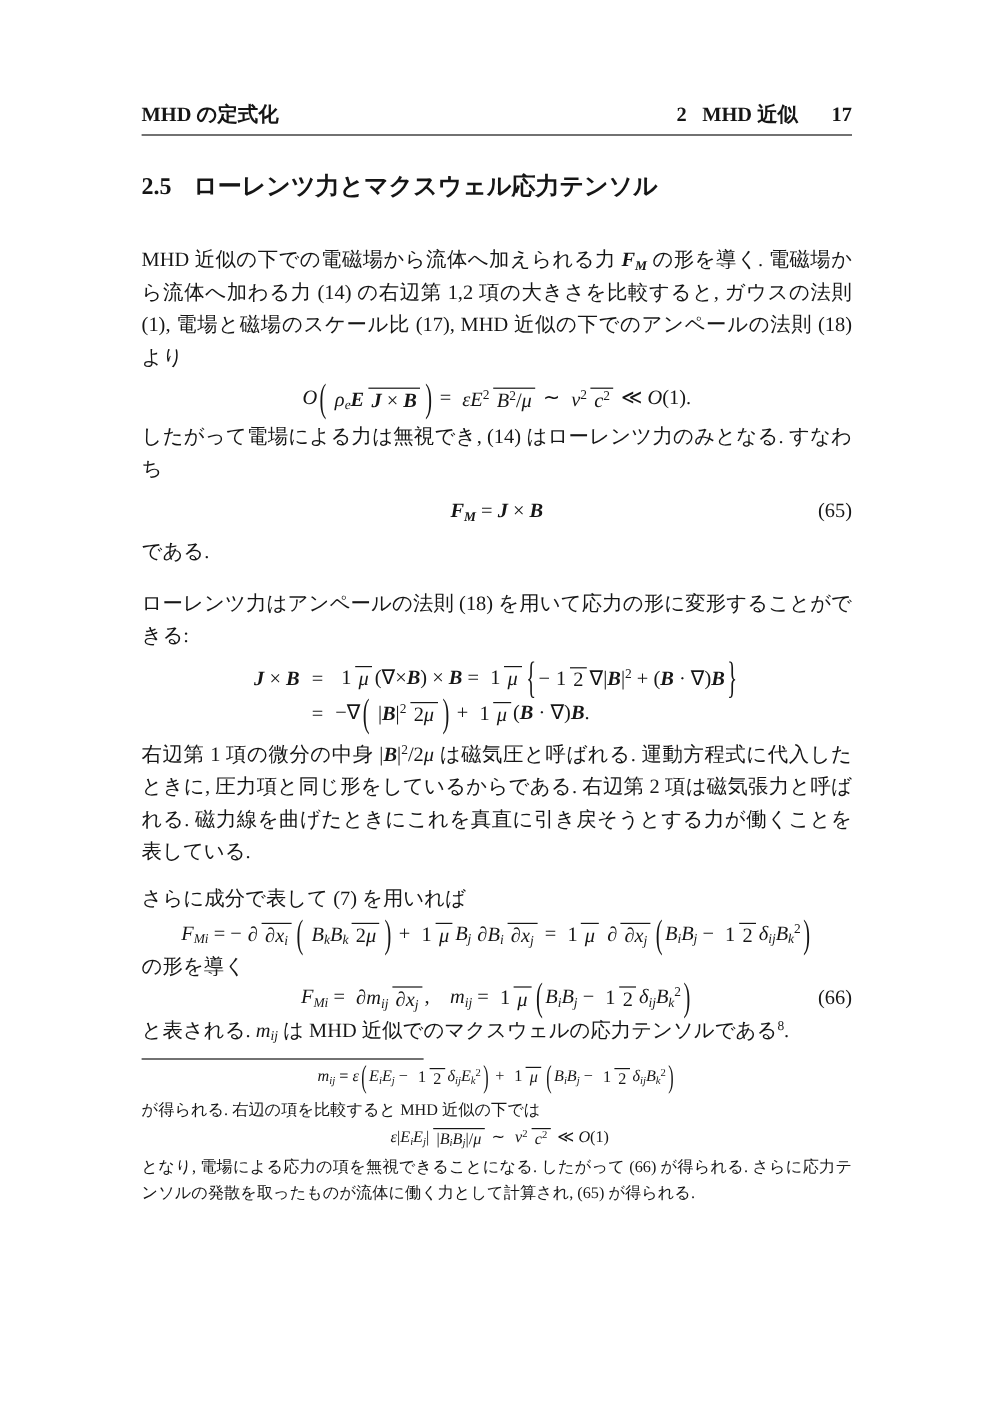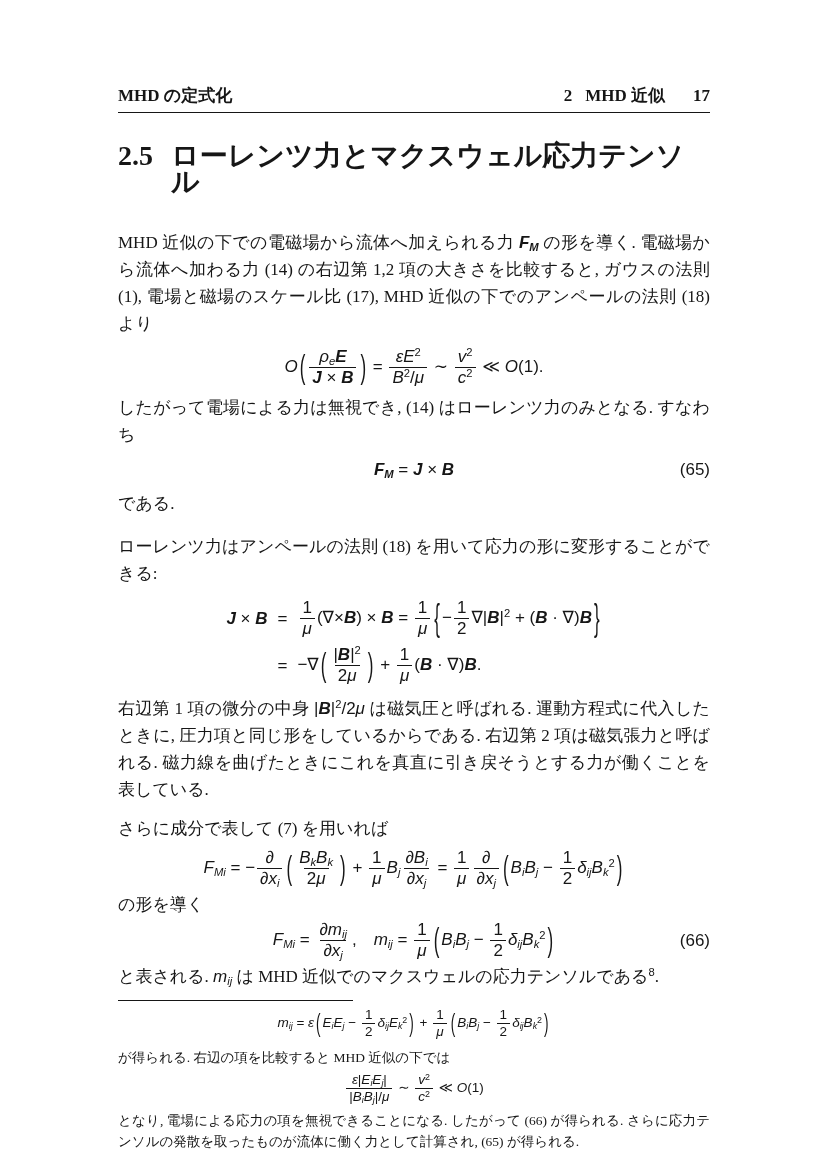--- a/index.html
+++ b/index.html
@@ -12,43 +12,43 @@
   
   .hdr{ display:flex; justify-content:space-between; align-items:baseline;
         font-weight:bold; font-size:17px; line-height:20px;
         border-bottom:1.5px solid var(--ink); padding-bottom:6px; }
   .hdr-right{ display:flex; align-items:baseline; }
   .hdr-secno{ margin-right:13px; }
   .hdr-page{ margin-left:28px; }
 
   
   .sechead{ margin-top:30px; font-family:"Liberation Sans","DejaVu Sans",sans-serif;
-            font-weight:bold; font-size:28px; line-height:26px; display:flex; }
+            font-weight:bold; font-size:20px; line-height:26px; display:flex; }
   .sechead .num{ margin-right:18px; font-family:"Liberation Serif",serif; }
 
   
   .para{ font-size:17px; line-height:27px; text-align:justify; }
   .p1{ margin-top:34px; }
   .p2{ margin-top:6px; }
   .p3{ margin-top:2px; }
   .p4{ margin-top:16px; }
   .p5{ margin-top:6px; }
   .p6{ margin-top:12px; }
   .p7{ margin-top:2px; }
   .p8{ margin-top:2px; }
 
   
-  .math{ font-family:Liberation Sans, sans-serif; }
+  .math{ font-family:Liberation Serif, serif; }
   .mi{ font-style:italic; }
   .mo{ font-style:normal; }
   .vec{ font-weight:bold; font-style:italic; }
   .vec .mi, .vec .mo{ font-style:italic; font-weight:bold; }
   sup{ font-size:0.66em; vertical-align:0.5em; line-height:0; }
   sub{ font-size:0.66em; vertical-align:-0.25em; line-height:0; }
-  .frac{ display:inline-flex; flex-direction:column; align-items:center;
+  .frac{ display:inline-flex; flex-direction:row; align-items:flex-start;
          vertical-align:middle; margin:0 2px; line-height:1.18; text-align:center; }
   .fnum{ display:block; padding:0 3px; }
   .fden{ display:block; padding:0 3px; border-top:1px solid currentColor; }
   .bg{ display:inline-flex; align-items:center; vertical-align:middle; }
   .bd{ display:inline-block; margin:0 2px; transform:scaleY(1.95); transform-origin:center; }
   .bd.brace{ transform:scaleY(2.15); }
   .bgc{ display:inline-block; }
 
   
   .eq{ position:relative; text-align:center; white-space:nowrap; font-size:17px; }

